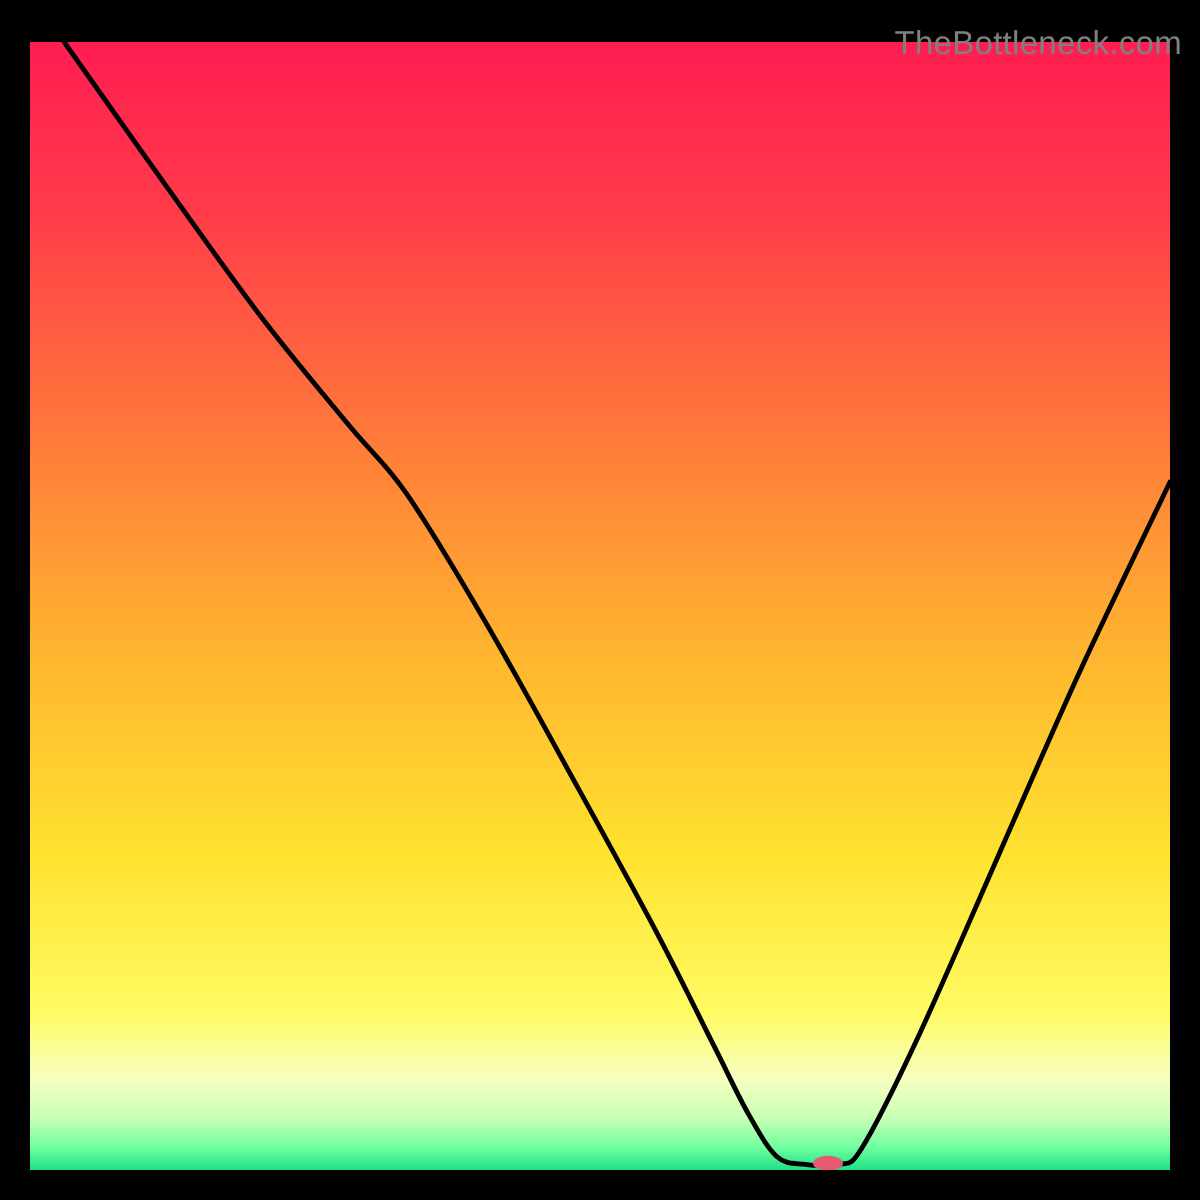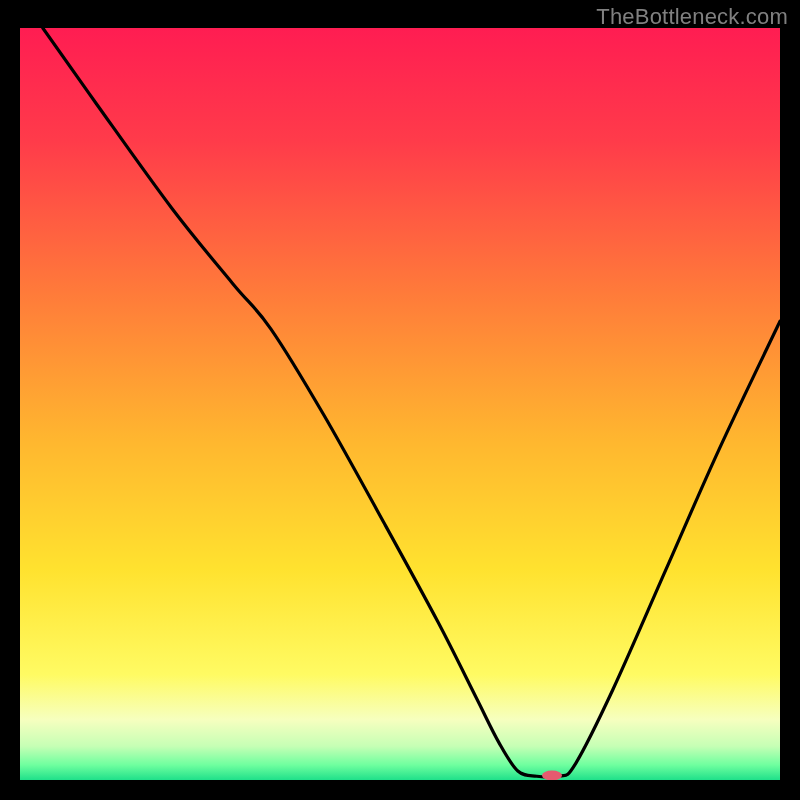--- a/index.html
+++ b/index.html
@@ -12,21 +12,21 @@
     font-family: Arial, Helvetica, sans-serif;
   }
   .frame {
     position: relative;
     width: 800px;
     height: 800px;
     background: #000;
   }
   .watermark {
     position: absolute;
-    top: 4px;
+    top: 16px;
     right: 12px;
     color: #808080;
     font-size: 22px;
     font-weight: 500;
     letter-spacing: 0.2px;
     z-index: 10;
   }
   .plot-wrap {
     position: absolute;
     left: 20px;

